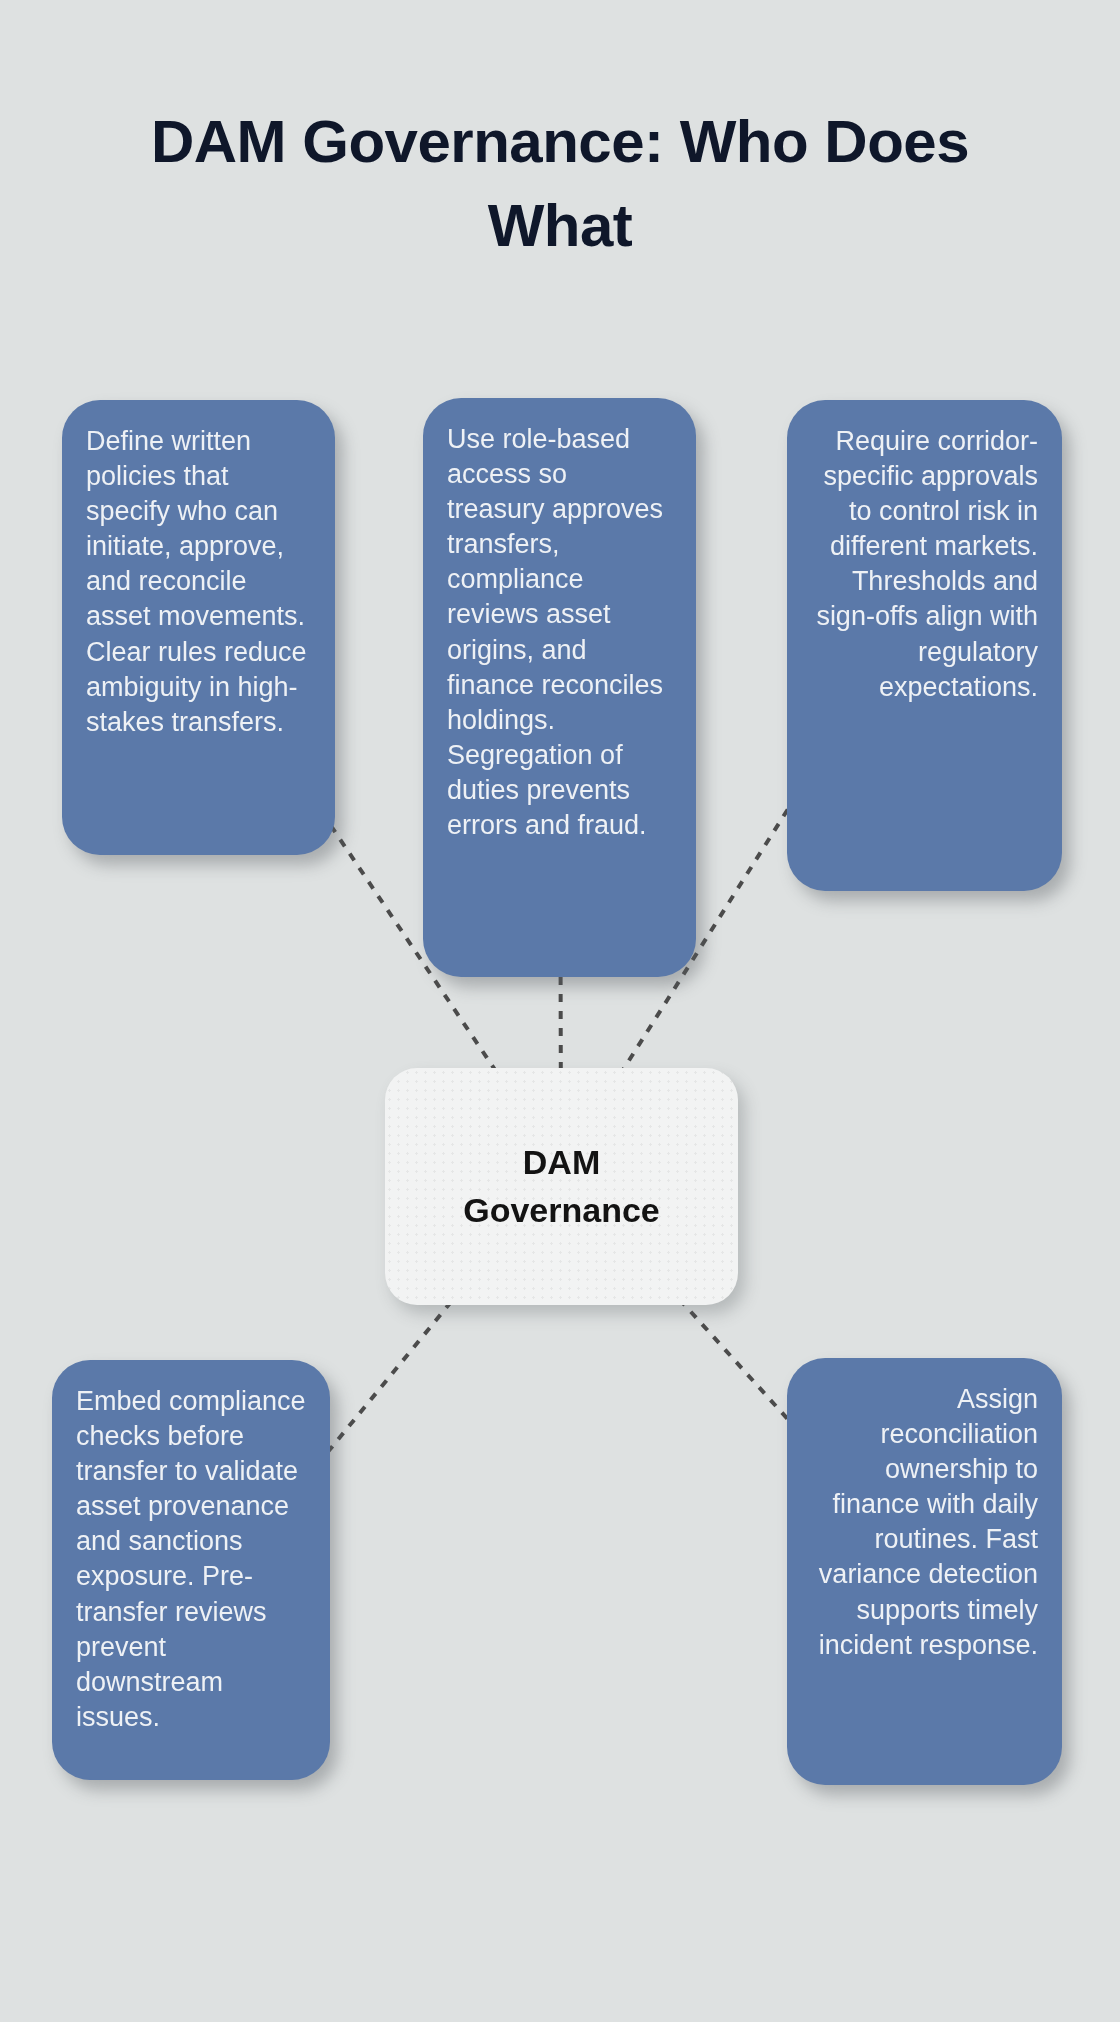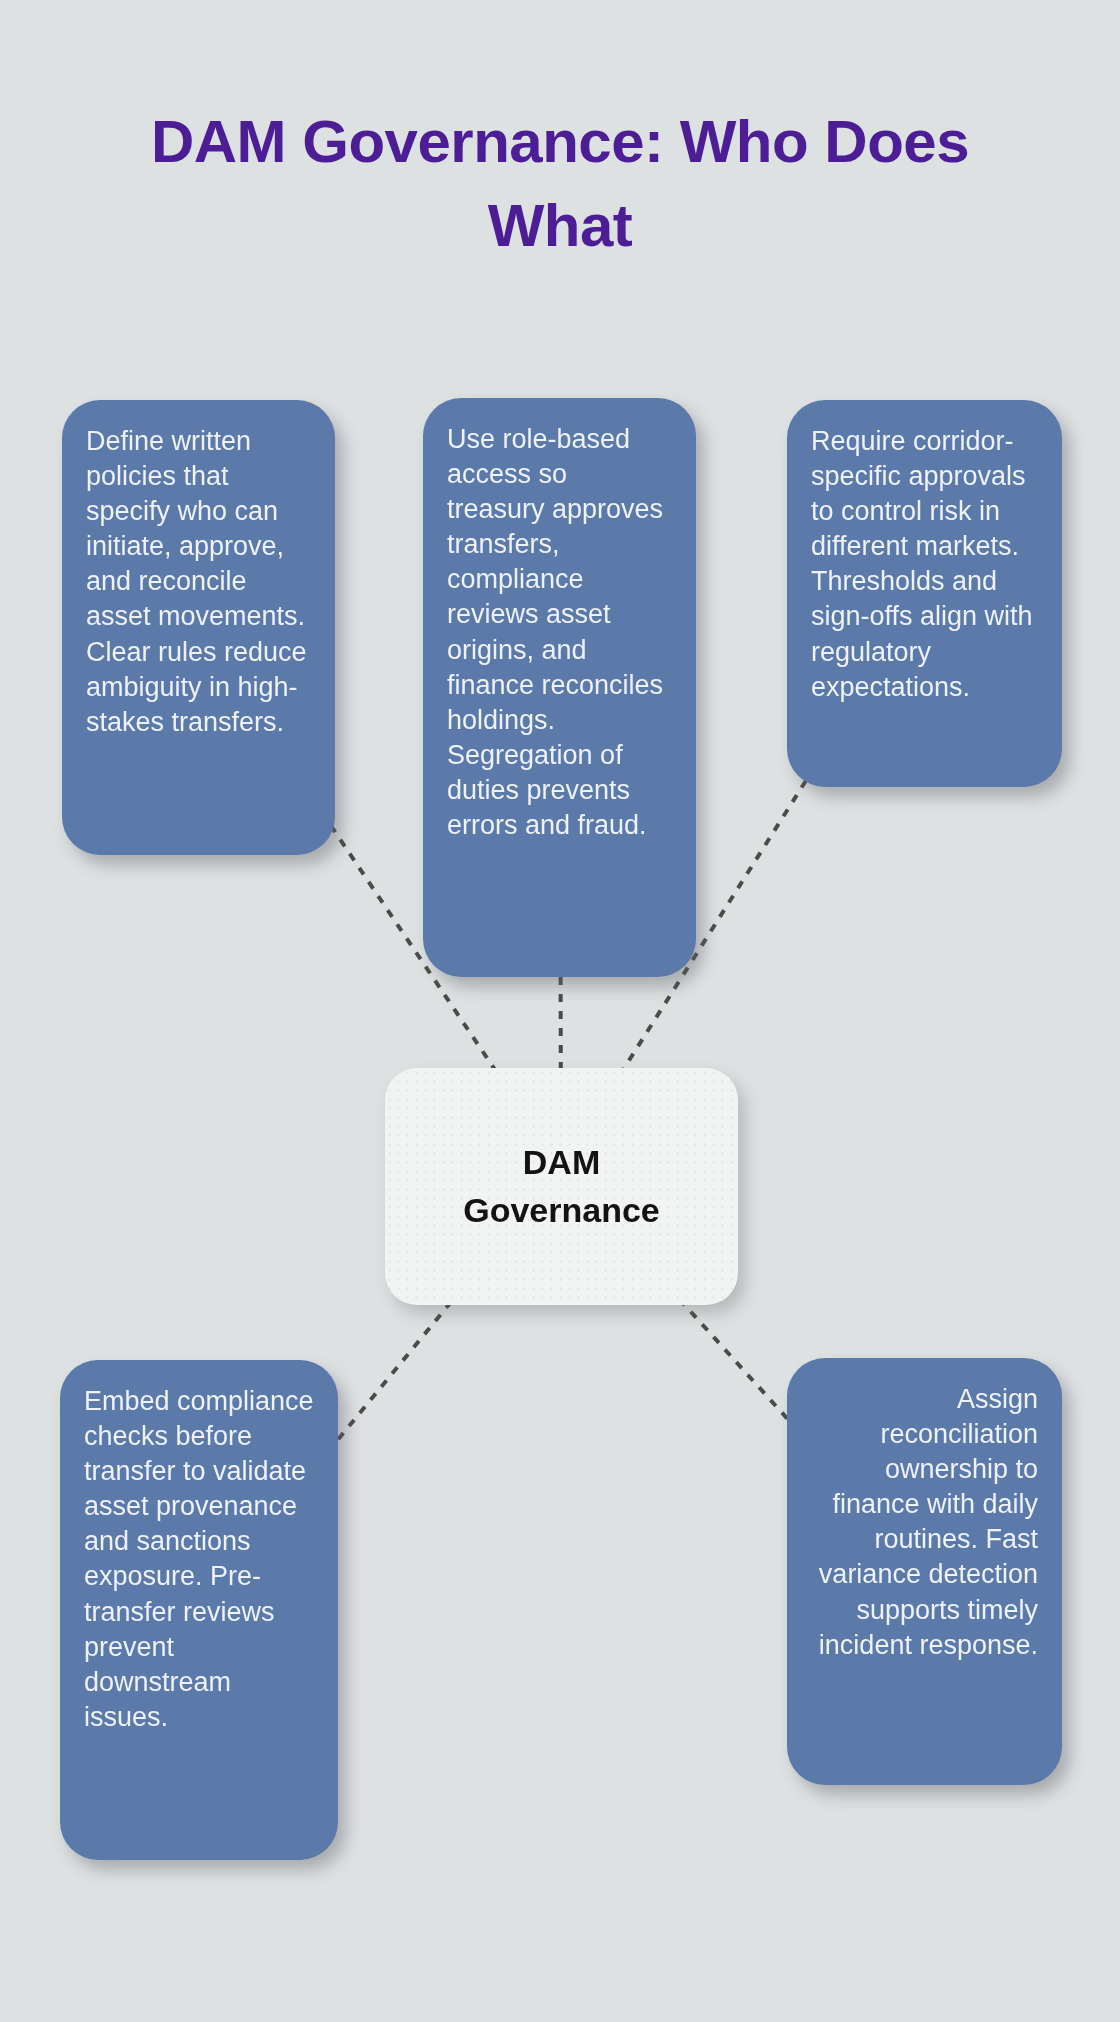--- a/index.html
+++ b/index.html
@@ -13,21 +13,21 @@
   }
   .title {
     position: absolute;
     left: 140px;
     top: 100px;
     width: 840px;
     text-align: center;
     font-size: 60px;
     line-height: 1.4;
     font-weight: 800;
-    color: #4c1d95;
+    color: #0f172a;
     letter-spacing: -0.5px;
   }
   .connectors {
     position: absolute;
     left: 0; top: 0;
     width: 1120px;
     height: 2022px;
     z-index: 1;
   }
   .node {
@@ -37,22 +37,22 @@
     border-radius: 38px;
     box-shadow: 8px 10px 16px rgba(90, 95, 100, 0.40);
     color: #eef1f5;
     font-size: 27px;
     line-height: 1.3;
     padding: 24px;
     box-sizing: border-box;
   }
   .node-tl { left: 62px;  top: 400px;  width: 273px; height: 455px; }
   .node-tm { left: 423px; top: 398px;  width: 273px; height: 579px; }
-  .node-tr { left: 787px; top: 400px;  width: 275px; height: 387px; }
-  .node-bl { left: 60px;  top: 1360px; width: 278px; height: 500px; }
+  .node-tr { left: 787px; top: 400px;  width: 275px; height: 491px; text-align: right; }
+  .node-bl { left: 52px;  top: 1360px; width: 278px; height: 420px; }
   .node-br { left: 787px; top: 1358px; width: 275px; height: 427px; text-align: right; }
   .center-node {
     position: absolute;
     z-index: 3;
     left: 385px;
     top: 1068px;
     width: 353px;
     height: 237px;
     background-color: #f2f3f3;
     background-image: radial-gradient(rgba(60,60,60,0.07) 1px, transparent 1.2px);

